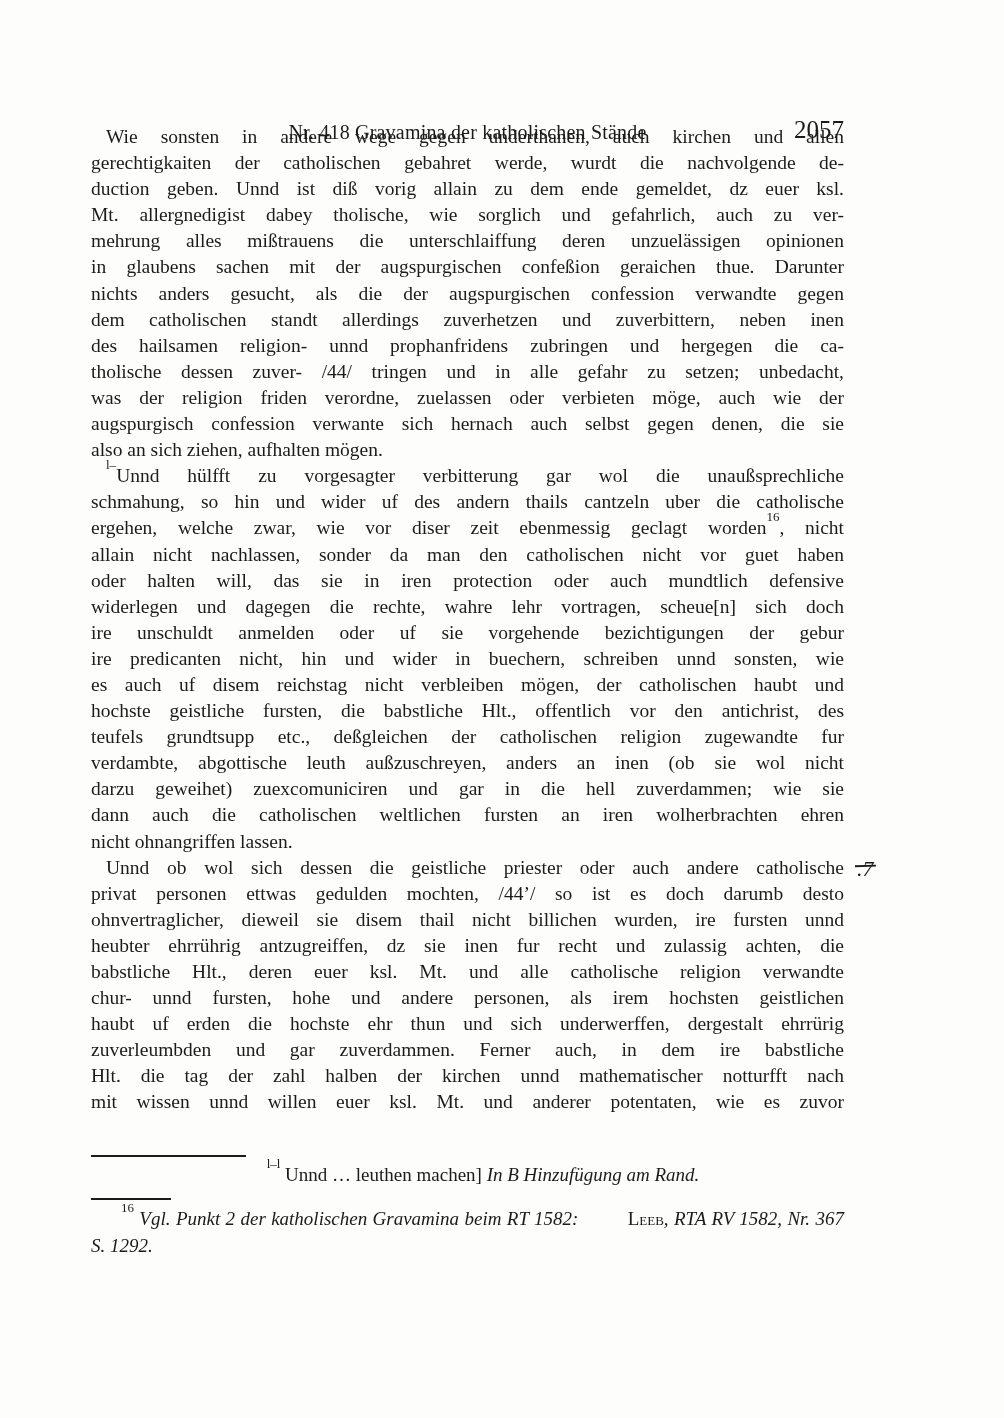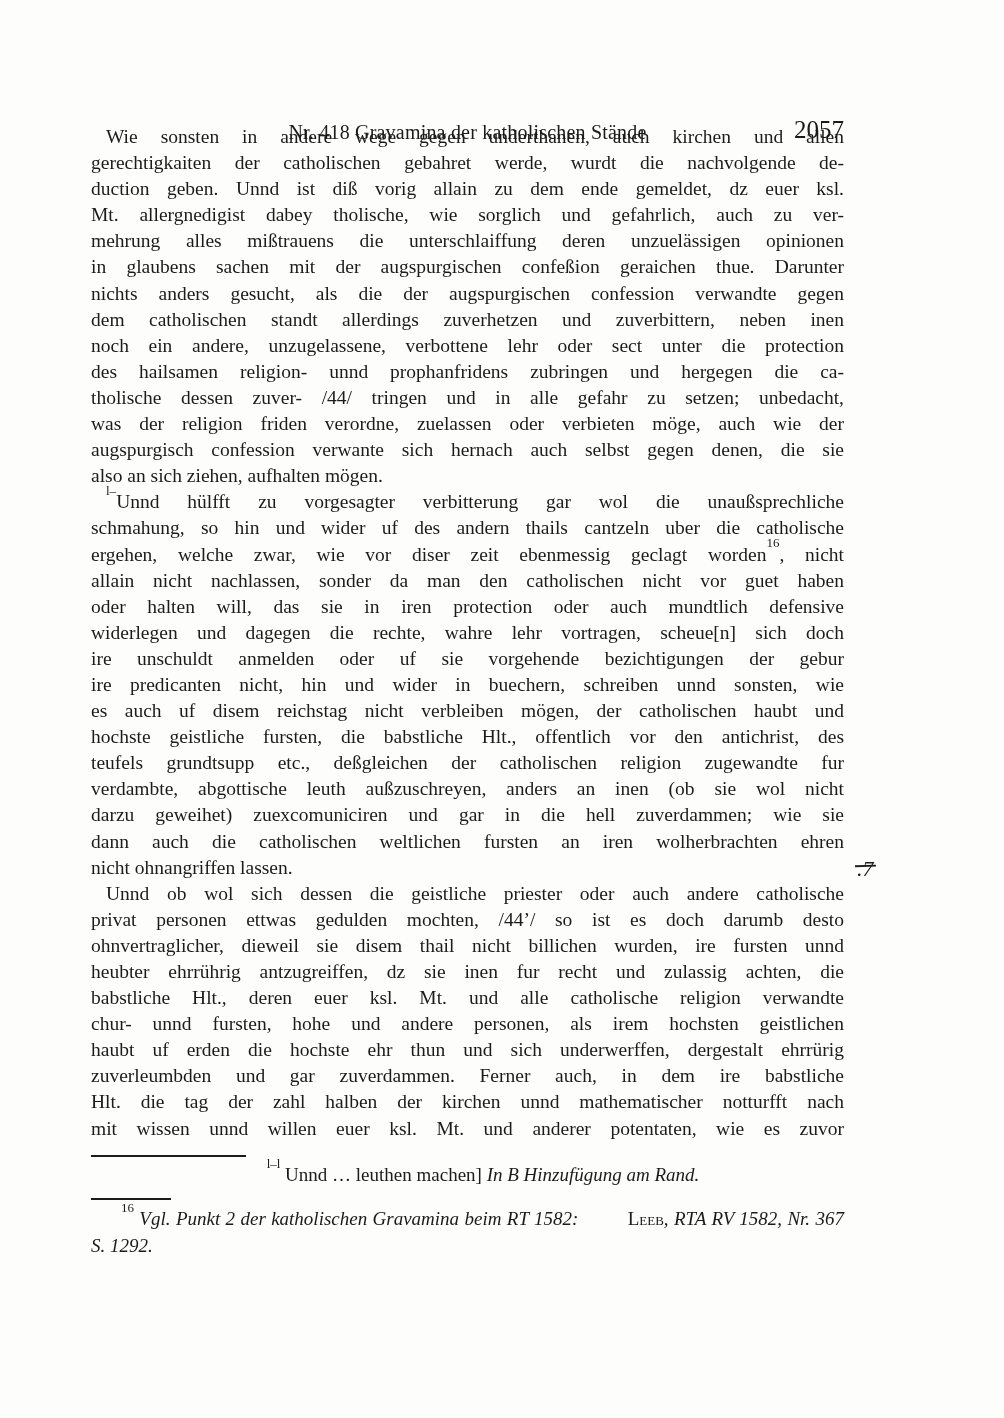--- a/index.html
+++ b/index.html
@@ -72,21 +72,20 @@
 
   <main class="body-text">
       <div class="line indent"><span>Wie sonsten in andere wege gegen underthanen, auch kirchen und allen</span></div>
       <div class="line"><span>gerechtigkaiten der catholischen gebahret werde, wurdt die nachvolgende de-</span></div>
       <div class="line"><span>duction geben. Unnd ist diß vorig allain zu dem ende gemeldet, dz euer ksl.</span></div>
       <div class="line"><span>Mt. allergnedigist dabey tholische, wie sorglich und gefahrlich, auch zu ver-</span></div>
       <div class="line"><span>mehrung alles mißtrauens die unterschlaiffung deren unzuelässigen opinionen</span></div>
       <div class="line"><span>in glaubens sachen mit der augspurgischen confeßion geraichen thue. Darunter</span></div>
       <div class="line"><span>nichts anders gesucht, als die der augspurgischen confession verwandte gegen</span></div>
       <div class="line"><span>dem catholischen standt allerdings zuverhetzen und zuverbittern, neben inen</span></div>
-      <div class="line"><span>noch ein andere, unzugelassene, verbottene lehr oder sect unter die protection</span></div>
       <div class="line"><span>des hailsamen religion- unnd prophanfridens zubringen und hergegen die ca-</span></div>
       <div class="line"><span>tholische dessen zuver- /44/ tringen und in alle gefahr zu setzen; unbedacht,</span></div>
       <div class="line"><span>was der religion friden verordne, zuelassen oder verbieten möge, auch wie der</span></div>
       <div class="line"><span>augspurgisch confession verwante sich hernach auch selbst gegen denen, die sie</span></div>
       <div class="line no-just"><span>also an sich ziehen, aufhalten mögen.</span></div>
       <div class="line indent"><sup>l–</sup><span>Unnd hülfft zu vorgesagter verbitterung gar wol die unaußsprechliche</span></div>
       <div class="line"><span>schmahung, so hin und wider uf des andern thails cantzeln uber die catholische</span></div>
       <div class="line"><span>ergehen, welche zwar, wie vor diser zeit ebenmessig geclagt worden</span><sup>16</sup><span>, nicht</span></div>
       <div class="line"><span>allain nicht nachlassen, sonder da man den catholischen nicht vor guet haben</span></div>
       <div class="line"><span>oder halten will, das sie in iren protection oder auch mundtlich defensive</span></div>

